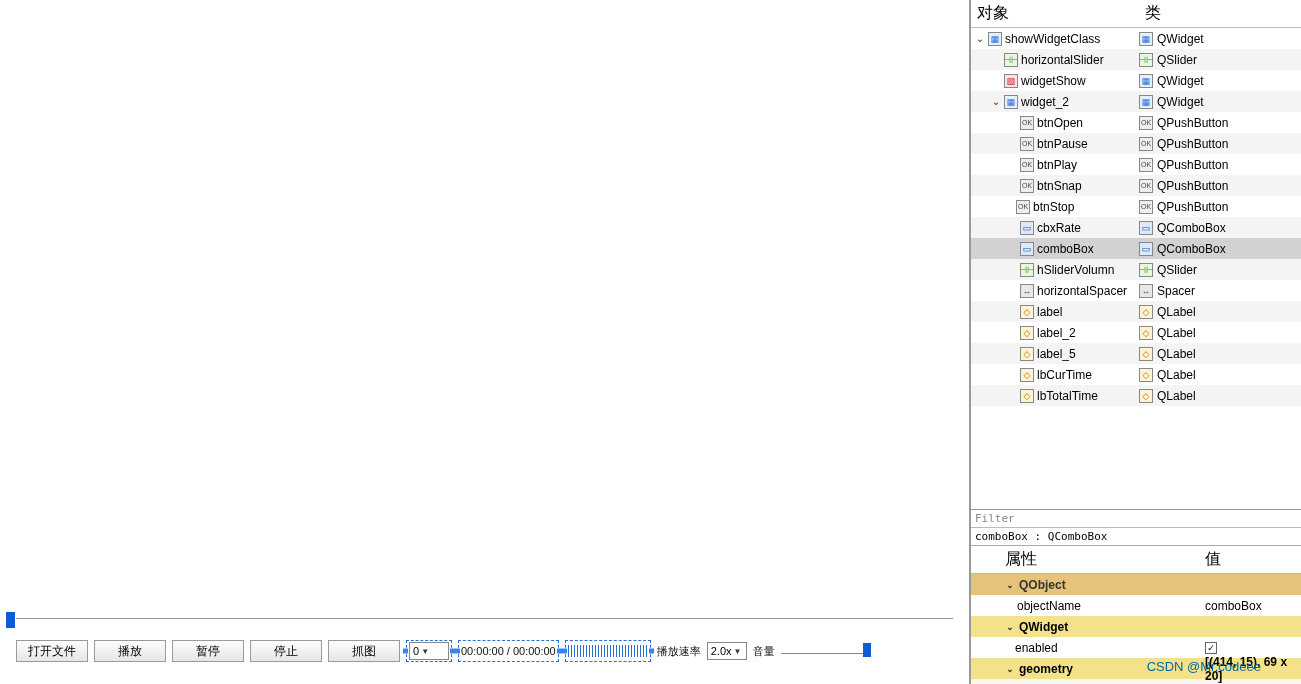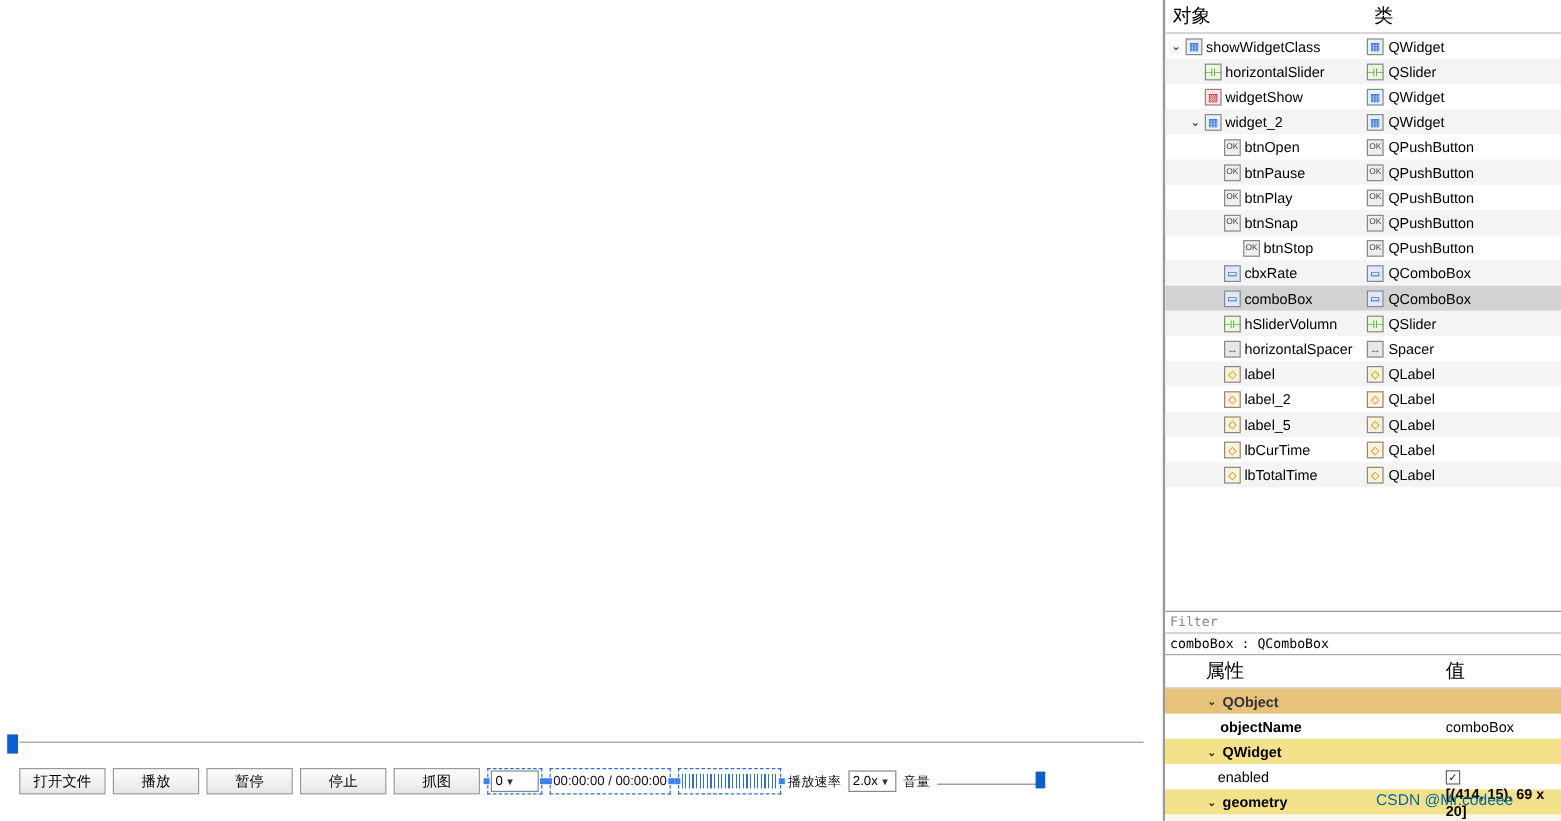--- a/index.html
+++ b/index.html
@@ -357,21 +357,21 @@
             <span class="caret blank"></span>
             <span class="ico ico-btn">OK</span>
             <span>btnSnap</span>
           </div>
           <div class="tree-cell-cls">
             <span class="ico ico-btn">OK</span>
             <span>QPushButton</span>
           </div>
         </div>
         <div class="tree-row">
-          <div class="tree-cell-obj" style="padding-left: 52px;">
+          <div class="tree-cell-obj" style="padding-left: 32px;">
             <span class="caret blank"></span>
             <span class="ico ico-btn">OK</span>
             <span>btnStop</span>
           </div>
           <div class="tree-cell-cls">
             <span class="ico ico-btn">OK</span>
             <span>QPushButton</span>
           </div>
         </div>
         <div class="tree-row">
@@ -488,21 +488,21 @@
     <div id="prop-body">
         <div class="prop-row group">
           <div class="prop-col-name">
             <span class="caret">⌄</span>
             <span>QObject</span>
           </div>
           <div class="prop-col-val"></div>
         </div>
         <div class="prop-row plain">
           <div class="prop-col-name" style="padding-left: 18px;">
-            <span style="font-weight: bold;">objectName</span>
+            <span style="font-weight: normal;">objectName</span>
           </div>
           <div class="prop-col-val">
             <span>comboBox</span>
           </div>
         </div>
         <div class="prop-row group-yellow">
           <div class="prop-col-name">
             <span class="caret">⌄</span>
             <span>QWidget</span>
           </div>

